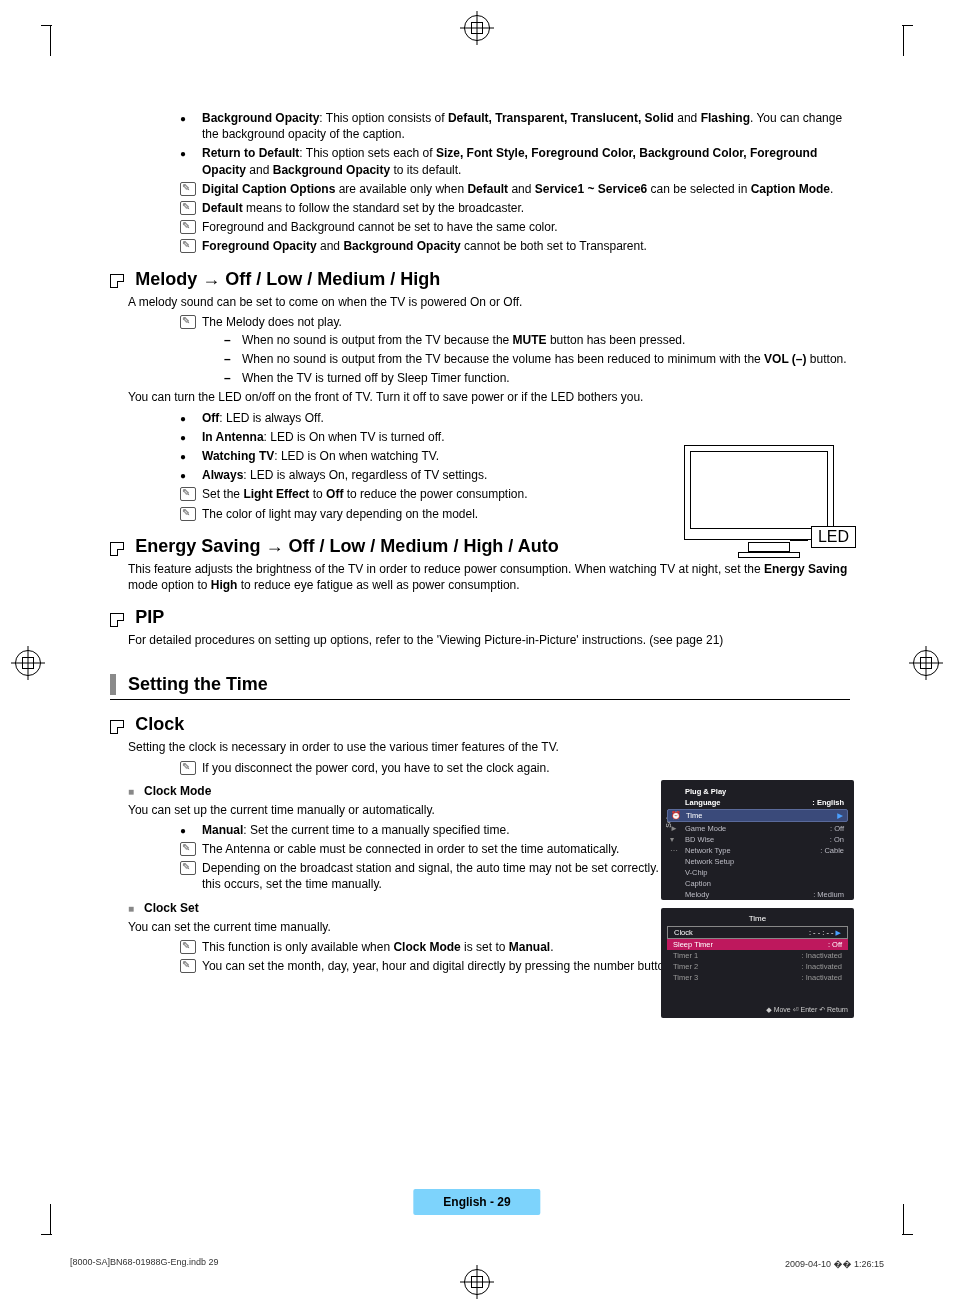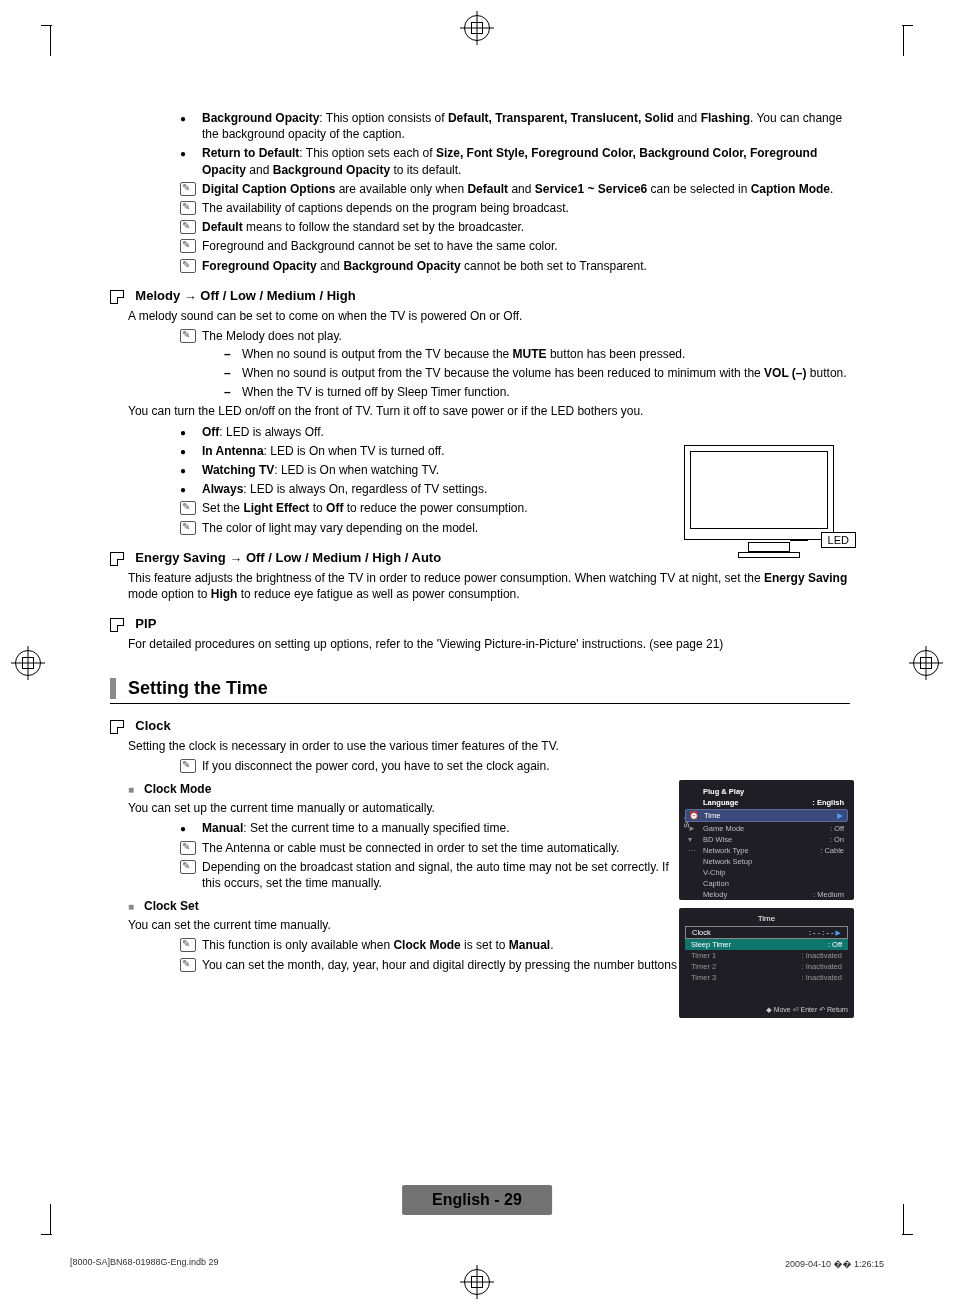--- a/index.html
+++ b/index.html
@@ -63,78 +63,78 @@
   .bulleted li.info::before { content:""; position:absolute; left:0; top:1px; width:14px; height:12px; border:1px solid #555; border-radius:2px;}
   .bulleted li.info::after { content:"☼"; position:absolute; left:2px; top:0px; font-size:10px; color:#555;}
 
   .dash-list { margin: 2px 0 2px 22px; padding:0;}
   .dash-list li { list-style:none; position:relative; padding-left:18px; margin-bottom:3px; line-height:1.35;}
   .dash-list li::before { content:"–"; position:absolute; left:0; font-weight:bold;}
 
   .section-q { margin: 14px 0 4px 0; }
   .section-q .q-mark { display:inline-block; width:12px; height:12px; border:1px solid #000; margin-right:8px; position:relative; vertical-align:middle;}
   .section-q .q-mark::after{content:""; position:absolute; right:-1px; bottom:-1px; width:6px; height:6px; background:#fff; border-top:1px solid #000; border-left:1px solid #000;}
-  .section-q b { font-size: 13px; }
+  .section-q b { font-size: 18px; }
 
   .sub-h { margin: 8px 0 4px 18px; font-weight:bold; position:relative; padding-left: 16px;}
   .sub-h::before { content:"■"; position:absolute; left:0; color:#888; font-size:10px; top:2px;}
 
   .body-p { margin: 0 0 4px 18px; line-height:1.35; }
 
   .major-head { border-left: 6px solid #8a8a8a; padding-left: 12px; font-size: 18px; font-weight: bold; margin: 26px 0 4px 0; }
   .major-rule { border:0; border-bottom:1px solid #000; margin:2px 0 12px 0;}
 
   .tv-figure {
     position: absolute;
     right: 100px;
     top: 445px;
     width: 170px;
     height: 125px;
   }
   .tv-frame { border:1px solid #000; width:150px; height:95px; padding:5px; box-sizing:border-box;}
   .tv-screen { border:1px solid #000; width:100%; height:78px; box-sizing:border-box;}
   .tv-stand { width:40px; height:8px; border:1px solid #000; margin:2px auto 0; }
   .tv-base { width:60px; height:4px; border:1px solid #000; margin:0 auto;}
-  .led-callout { position:absolute; right:-2px; bottom:22px; border:1px solid #000; padding:1px 6px; font-size:11px; background:#fff;}
+  .led-callout { position:absolute; right:-2px; bottom:22px; border:1px solid #000; padding:1px 6px; font-size:16px; background:#fff;}
   .led-line { position:absolute; right:46px; bottom:29px; width:18px; border-top:1px solid #000;}
 
   .osd1, .osd2 {
     position: absolute;
     right: 100px;
-    width: 175px;
+    width: 193px;
     background: #1e1e24;
     color: #fff;
     font-size: 7.5px;
     border-radius: 2px;
     padding: 6px;
     box-sizing: border-box;
   }
   .osd1 { top: 780px; height: 120px;}
   .osd2 { top: 908px; height: 110px;}
   .osd-row { display:flex; justify-content:space-between; padding:1px 4px 1px 18px; color:#bcbcc5; position:relative;}
   .osd-row.bold { color:#fff; font-weight:bold;}
   .osd-row.sel { background:#3a4a7a; color:#fff; border:1px solid #5a6a9a; border-radius:2px; margin:1px 0;}
   .osd-row .colon::before { content:": "; }
   .osd-icon-col { position:absolute; left:3px; top:1px; color:#888; font-size:8px;}
   .osd-vert { position:absolute; left:-2px; top:35px; transform:rotate(-90deg); font-size:7px; color:#ccc;}
   .osd2-title { text-align:center; font-size:8px; margin-bottom:3px;}
   .osd2-foot { position:absolute; bottom:4px; right:6px; font-size:7px; color:#ccc;}
   .osd2 .tri { color:#4aa0ff; font-size:7px;}
   .osd2 .row2 { display:flex; justify-content:space-between; padding:1px 6px; color:#999;}
   .osd2 .row2.sel2 { border:1px solid #888; color:#fff;}
-  .osd2 .row2.hdr { background:#0f766e; color:#fff;}
+  .osd2 .row2.hdr { background:#be185d; color:#fff;}
 
   .page-foot {
     position: absolute;
     bottom: 100px;
     left: 50%;
     transform: translateX(-50%);
-    background: #737373;
+    background: #7dd3fc;
     padding: 6px 30px;
-    font-size: 16px;
+    font-size: 12px;
     font-weight: bold;
     border-radius: 2px;
   }
   .imprint {
     position: absolute;
     bottom: 45px;
     left: 70px;
     right: 70px;
     font-size: 9px;
     color: #333;
@@ -163,21 +163,20 @@
   <div class="reg-mark reg-right">
       <span class="inner"></span>
     </div>
 
   <div class="content">
 
     <ul class="bulleted" id="bullets-top">
         <li class="dot"><b>Background Opacity</b>: This option consists of <b>Default, Transparent, Translucent, Solid</b> and <b>Flashing</b>. You can change the background opacity of the caption.</li>
         <li class="dot"><b>Return to Default</b>: This option sets each of <b>Size, Font Style, Foreground Color, Background Color, Foreground Opacity</b> and <b>Background Opacity</b> to its default.</li>
         <li class="note"><b>Digital Caption Options</b> are available only when <b>Default</b> and <b>Service1 ~ Service6</b> can be selected in <b>Caption Mode</b>.</li>
-        <li class="note">The availability of captions depends on the program being broadcast.</li>
         <li class="note"><b>Default</b> means to follow the standard set by the broadcaster.</li>
         <li class="note">Foreground and Background cannot be set to have the same color.</li>
         <li class="note"><b>Foreground Opacity</b> and <b>Background Opacity</b> cannot be both set to Transparent.</li>
       </ul>
 
     <div class="section-q">
       <span class="q-mark"></span>
       <b>Melody → Off / Low / Medium / High</b>
     </div>
     <p class="body-p">A melody sound can be set to come on when the TV is powered On or Off.</p>

